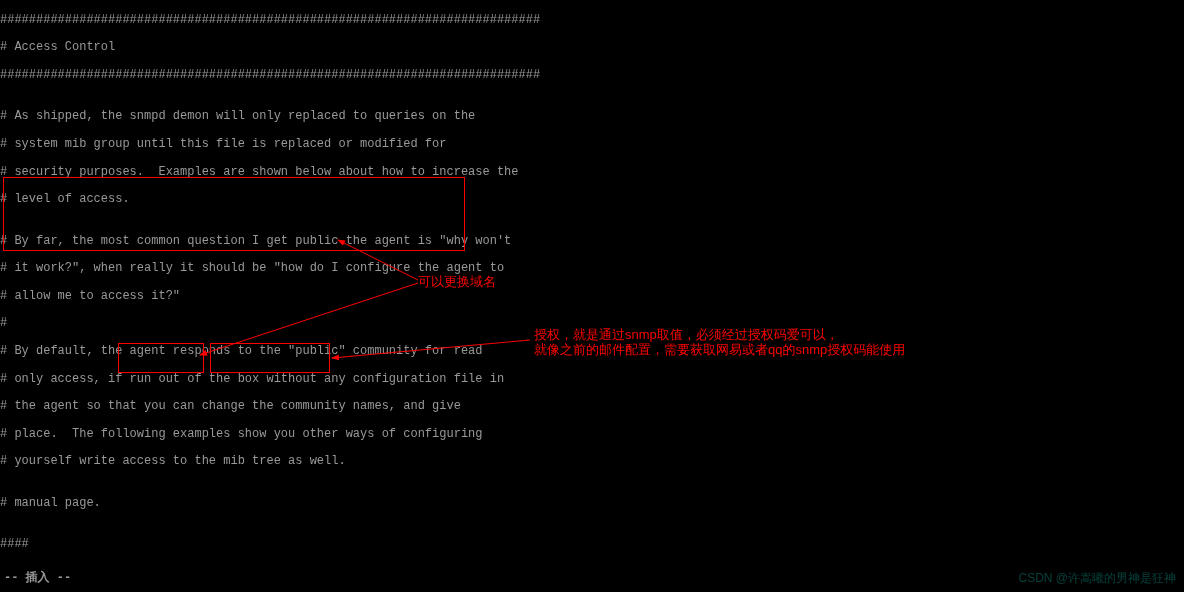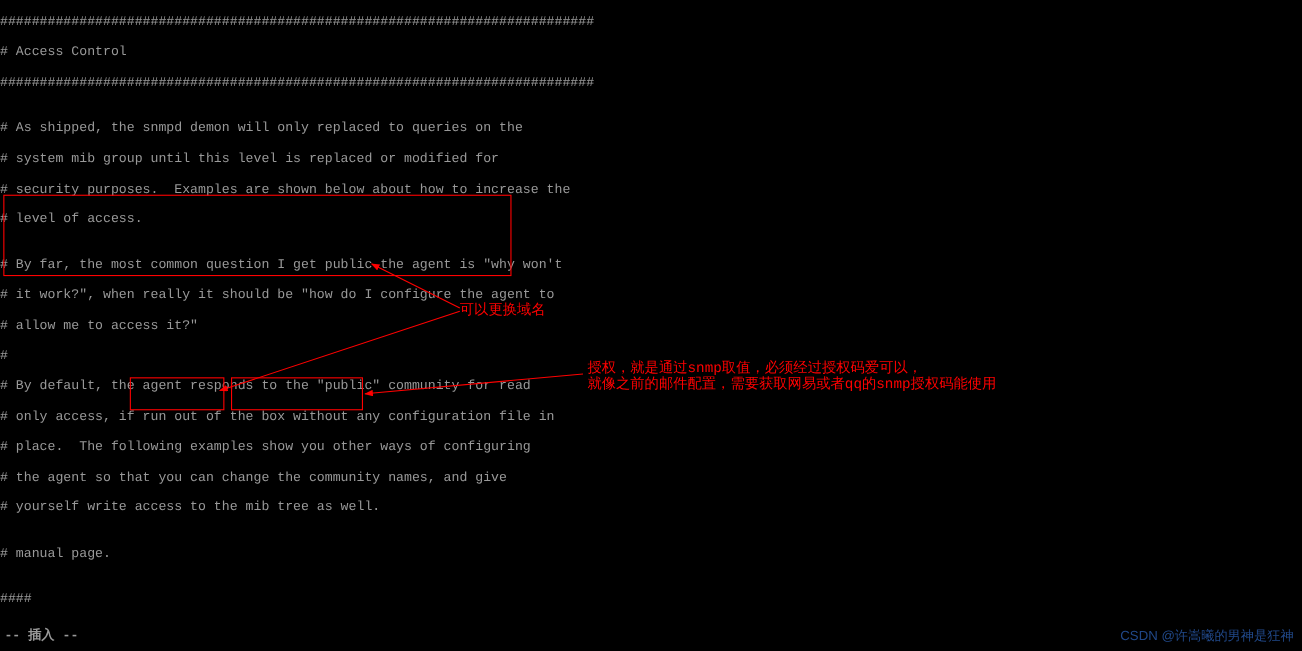--- a/index.html
+++ b/index.html
@@ -21,71 +21,71 @@
     }
     .line { display: block; }
     .red-box {
       position: absolute;
       border: 1px solid #ff0000;
       pointer-events: none;
     }
     .red-text {
       position: absolute;
       color: #ff0000;
-      font-family: Liberation Mono, monospace;
+      font-family: Liberation Sans, sans-serif;
       font-size: 13px;
       pointer-events: none;
       white-space: nowrap;
     }
     .arrow-svg {
       position: absolute;
       top: 0;
       left: 0;
       width: 1184px;
       height: 592px;
       pointer-events: none;
     }
     .watermark {
       position: absolute;
       bottom: 6px;
       right: 8px;
       font-family: "Microsoft YaHei", sans-serif;
       font-size: 12px;
-      color: #3b82f6;
+      color: #0f766e;
       opacity: 0.55;
     }
     .status {
       position: absolute;
       bottom: 6px;
       left: 4px;
       color: #999;
       font-weight: bold;
     }
   </style>
 </head>
 <body>
 
 <div class="term">
 <span class="line">###########################################################################</span>
 <span class="line"># Access Control</span>
 <span class="line">###########################################################################</span>
 <span class="line"></span>
 <span class="line"># As shipped, the snmpd demon will only replaced to queries on the</span>
-<span class="line"># system mib group until this level is replaced or modified for</span>
+<span class="line"># system mib group until this file is replaced or modified for</span>
 <span class="line"># security purposes.  Examples are shown below about how to increase the</span>
 <span class="line"># level of access.</span>
 <span class="line"></span>
 <span class="line"># By far, the most common question I get public the agent is "why won't</span>
 <span class="line"># it work?", when really it should be "how do I configure the agent to</span>
 <span class="line"># allow me to access it?"</span>
 <span class="line">#</span>
 <span class="line"># By default, the agent responds to the "public" community for read</span>
 <span class="line"># only access, if run out of the box without any configuration file in</span>
+<span class="line"># the agent so that you can change the community names, and give</span>
 <span class="line"># place.  The following examples show you other ways of configuring</span>
-<span class="line"># the agent so that you can change the community names, and give</span>
 <span class="line"># yourself write access to the mib tree as well.</span>
 <span class="line"></span>
 <span class="line"># manual page.</span>
 <span class="line"></span>
 <span class="line">####</span>
 
 <span class="line"></span>
 
 
 <span class="line"></span>

